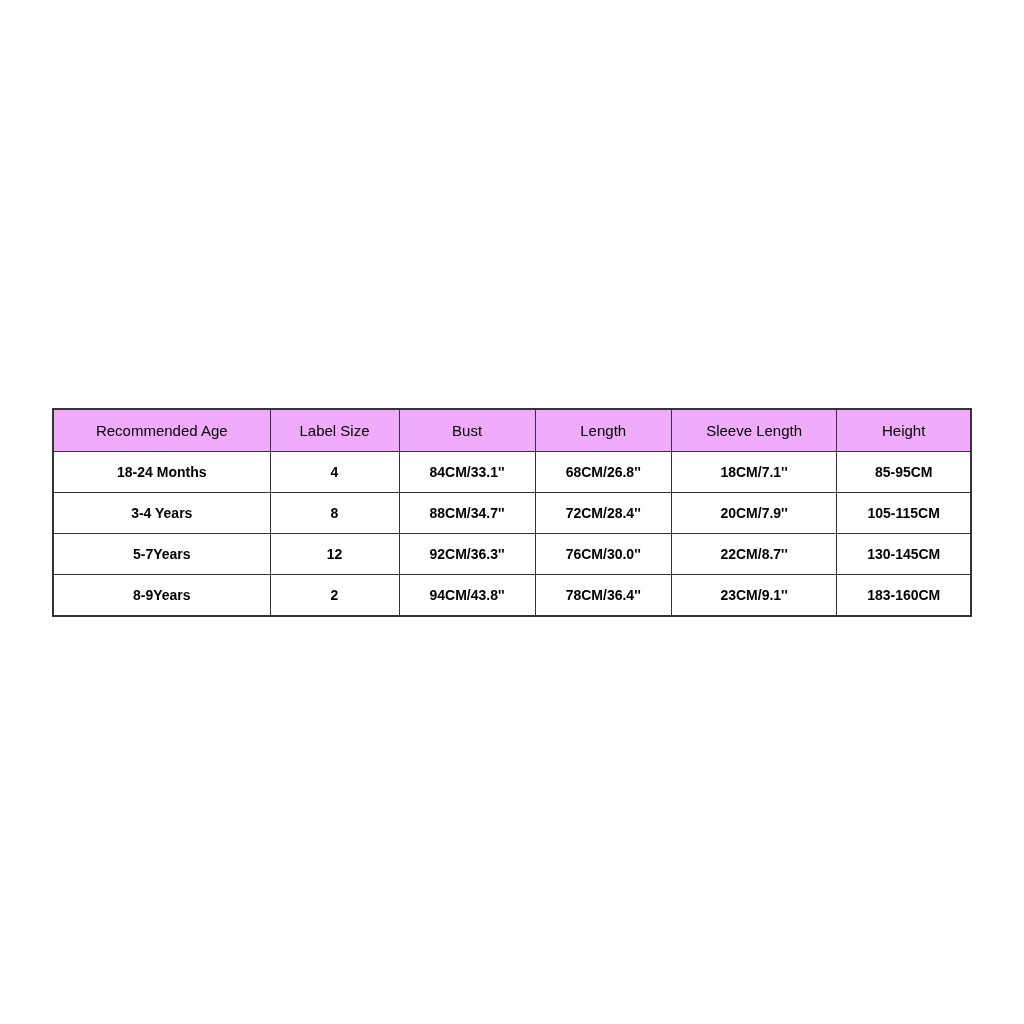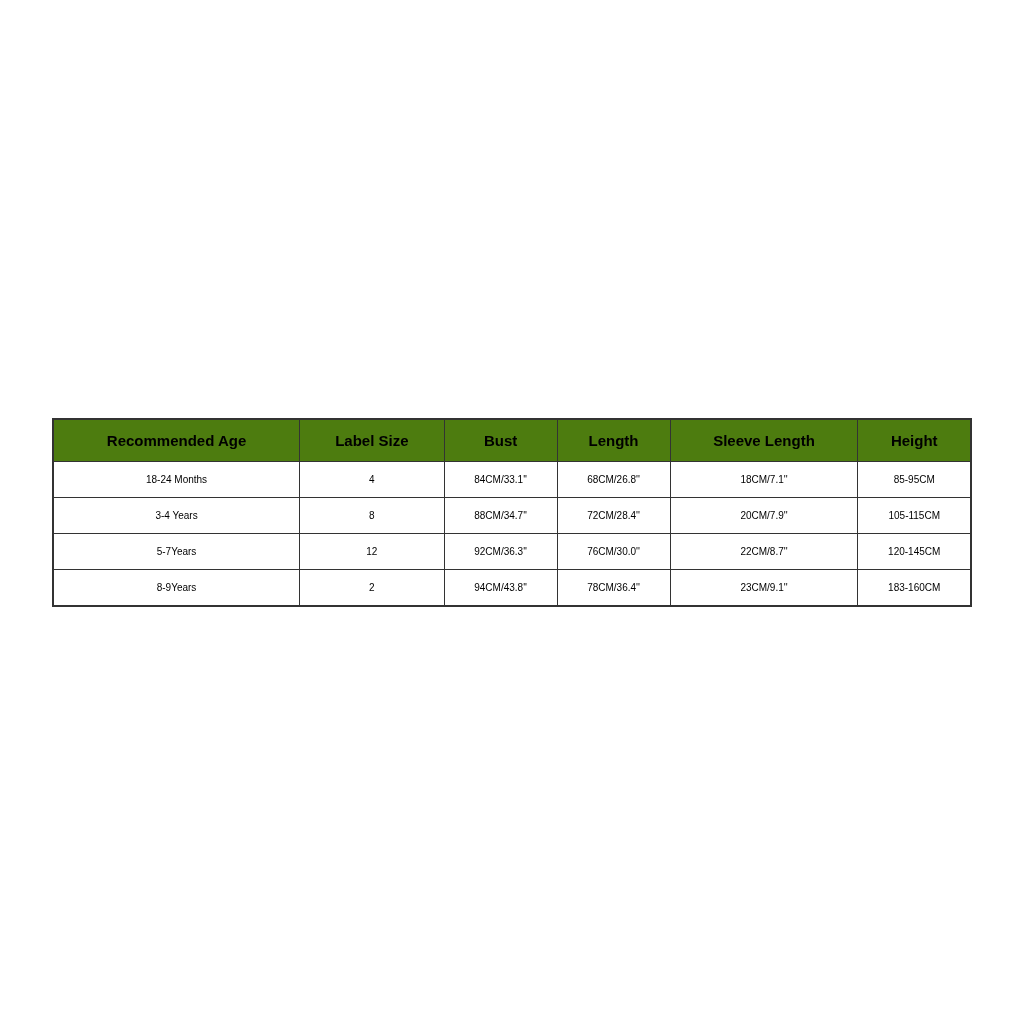--- a/index.html
+++ b/index.html
@@ -30,28 +30,28 @@
     }
 
     th, td {
       border: 1px solid #333;
       padding: 12px 10px;
       text-align: center;
       font-size: 14px;
     }
 
     thead th {
-      font-weight: bold;
+      font-weight: normal;
       font-size: 15px;
-      background-color: #4d7c0f;
+      background-color: #f0abfc;
     }
 
     tbody td {
-      font-weight: normal;
-      font-size: 10px;
+      font-weight: bold;
+      font-size: 14px;
     }
 
     tbody tr:nth-child(odd) {
       background-color: #ffffff;
     }
 
     tbody tr:nth-child(even) {
       background-color: #ffffff;
     }
   </style>
@@ -86,21 +86,21 @@
           <td>72CM/28.4''</td>
           <td>20CM/7.9''</td>
           <td>105-115CM</td>
         </tr>
         <tr>
           <td>5-7Years</td>
           <td>12</td>
           <td>92CM/36.3''</td>
           <td>76CM/30.0''</td>
           <td>22CM/8.7''</td>
-          <td>120-145CM</td>
+          <td>130-145CM</td>
         </tr>
         <tr>
           <td>8-9Years</td>
           <td>2</td>
           <td>94CM/43.8''</td>
           <td>78CM/36.4''</td>
           <td>23CM/9.1''</td>
           <td>183-160CM</td>
         </tr>
       </tbody>

